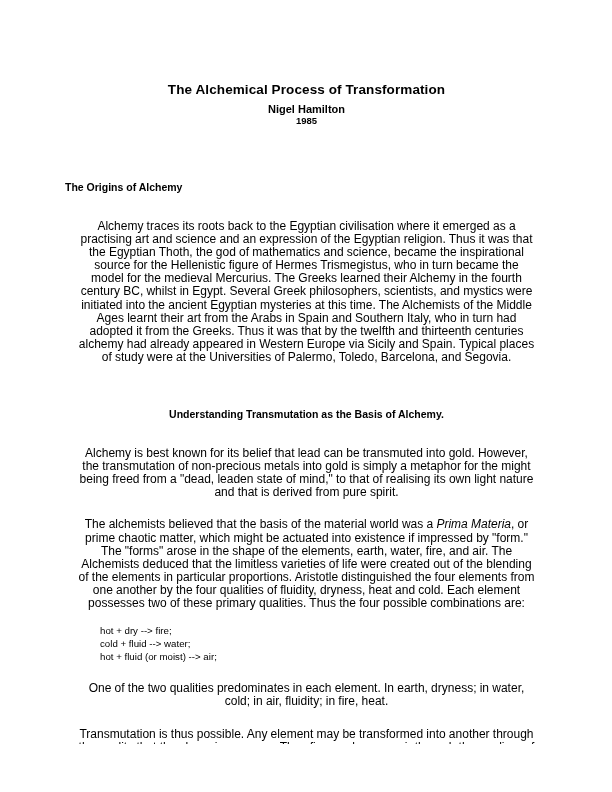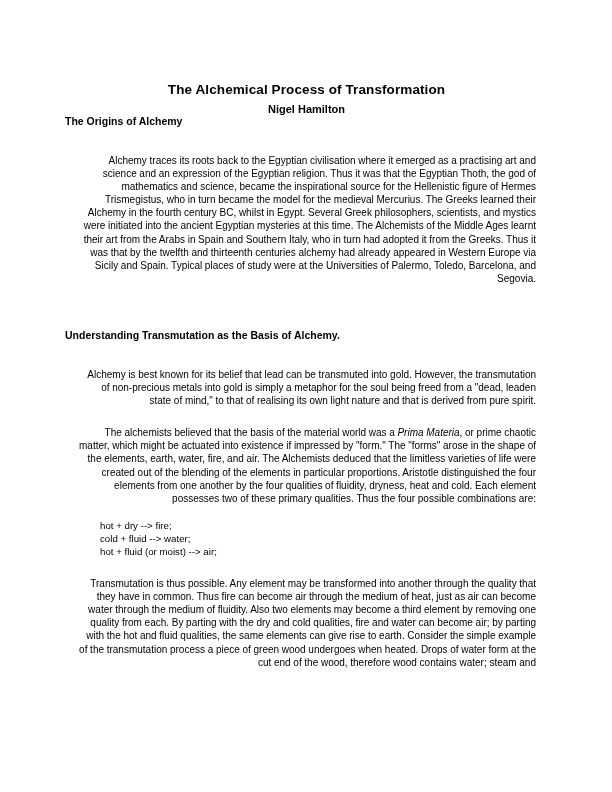--- a/index.html
+++ b/index.html
@@ -53,29 +53,29 @@
   }
 
   
   .section-heading {
     font-size: 10.5px;
     font-weight: bold;
     line-height: 13px;
     margin: 0;
     text-align: left;
   }
-  .heading-origins { }
-  .heading-transmutation { margin-top: 44px; }
+  .heading-origins { margin-top: 54px; }
+  .heading-transmutation { margin-top: 44px; text-align: center; }
 
   
   .para {
-    font-size: 10px;
+    font-size: 12px;
     line-height: 13.1px;
     margin: 12px;
-    text-align: right;
+    text-align: center;
     word-spacing: -0.1px;
   }
   .para-gap-lg { margin-top: 26px; }
   .para-gap-md { margin-top: 19px; }
 
   em.italic-term {
   }
 
   
   .element-list {
@@ -92,35 +92,37 @@
 </style>
 </head>
 <body>
 
 <div class="page">
   <div class="content">
 
     <div class="title-block">
       <h1 class="doc-title">The Alchemical Process of Transformation</h1>
       <div class="doc-author">Nigel Hamilton</div>
+      <div class="doc-year">1985</div>
     </div>
 
     <h2 class="section-heading heading-origins">The Origins of Alchemy</h2>
 
     <p class="para para-gap-lg">Alchemy traces its roots back to the Egyptian civilisation where it emerged as a practising art and science and an expression of the Egyptian religion. Thus it was that the Egyptian Thoth, the god of mathematics and science, became the inspirational source for the Hellenistic figure of Hermes Trismegistus, who in turn became the model for the medieval Mercurius. The Greeks learned their Alchemy in the fourth century BC, whilst in Egypt. Several Greek philosophers, scientists, and mystics were initiated into the ancient Egyptian mysteries at this time. The Alchemists of the Middle Ages learnt their art from the Arabs in Spain and Southern Italy, who in turn had adopted it from the Greeks. Thus it was that by the twelfth and thirteenth centuries alchemy had already appeared in Western Europe via Sicily and Spain. Typical places of study were at the Universities of Palermo, Toledo, Barcelona, and Segovia.</p>
 
     <h2 class="section-heading heading-transmutation">Understanding Transmutation as the Basis of Alchemy.</h2>
 
-    <p class="para para-gap-lg">Alchemy is best known for its belief that lead can be transmuted into gold. However, the transmutation of non-precious metals into gold is simply a metaphor for the soul being freed from a "dead, leaden state of mind," to that of realising its own light nature and that is derived from pure spirit.</p>
+    <p class="para para-gap-lg">Alchemy is best known for its belief that lead can be transmuted into gold. However, the transmutation of non-precious metals into gold is simply a metaphor for the might being freed from a "dead, leaden state of mind," to that of realising its own light nature and that is derived from pure spirit.</p>
 
     <p class="para para-gap-md"><span>The alchemists believed that the basis of the material world was a </span><em class="italic-term">Prima Materia</em><span>, or prime chaotic matter, which might be actuated into existence if impressed by "form." The "forms" arose in the shape of the elements, earth, water, fire, and air. The Alchemists deduced that the limitless varieties of life were created out of the blending of the elements in particular proportions. Aristotle distinguished the four elements from one another by the four qualities of fluidity, dryness, heat and cold. Each element possesses two of these primary qualities. Thus the four possible combinations are:</span></p>
 
     <ul class="element-list">
       <li>hot + dry --&gt; fire;</li>
       <li>cold + fluid --&gt; water;</li>
       <li>hot + fluid (or moist) --&gt; air;</li>
     </ul>
 
+    <p class="para para-gap-md">One of the two qualities predominates in each element. In earth, dryness; in water, cold; in air, fluidity; in fire, heat.</p>
 
     <p class="para para-gap-md">Transmutation is thus possible. Any element may be transformed into another through the quality that they have in common. Thus fire can become air through the medium of heat, just as air can become water through the medium of fluidity. Also two elements may become a third element by removing one quality from each. By parting with the dry and cold qualities, fire and water can become air; by parting with the hot and fluid qualities, the same elements can give rise to earth. Consider the simple example of the transmutation process a piece of green wood undergoes when heated. Drops of water form at the cut end of the wood, therefore wood contains water; steam and</p>
 
   </div>
 </div>
 
 </body></html>

